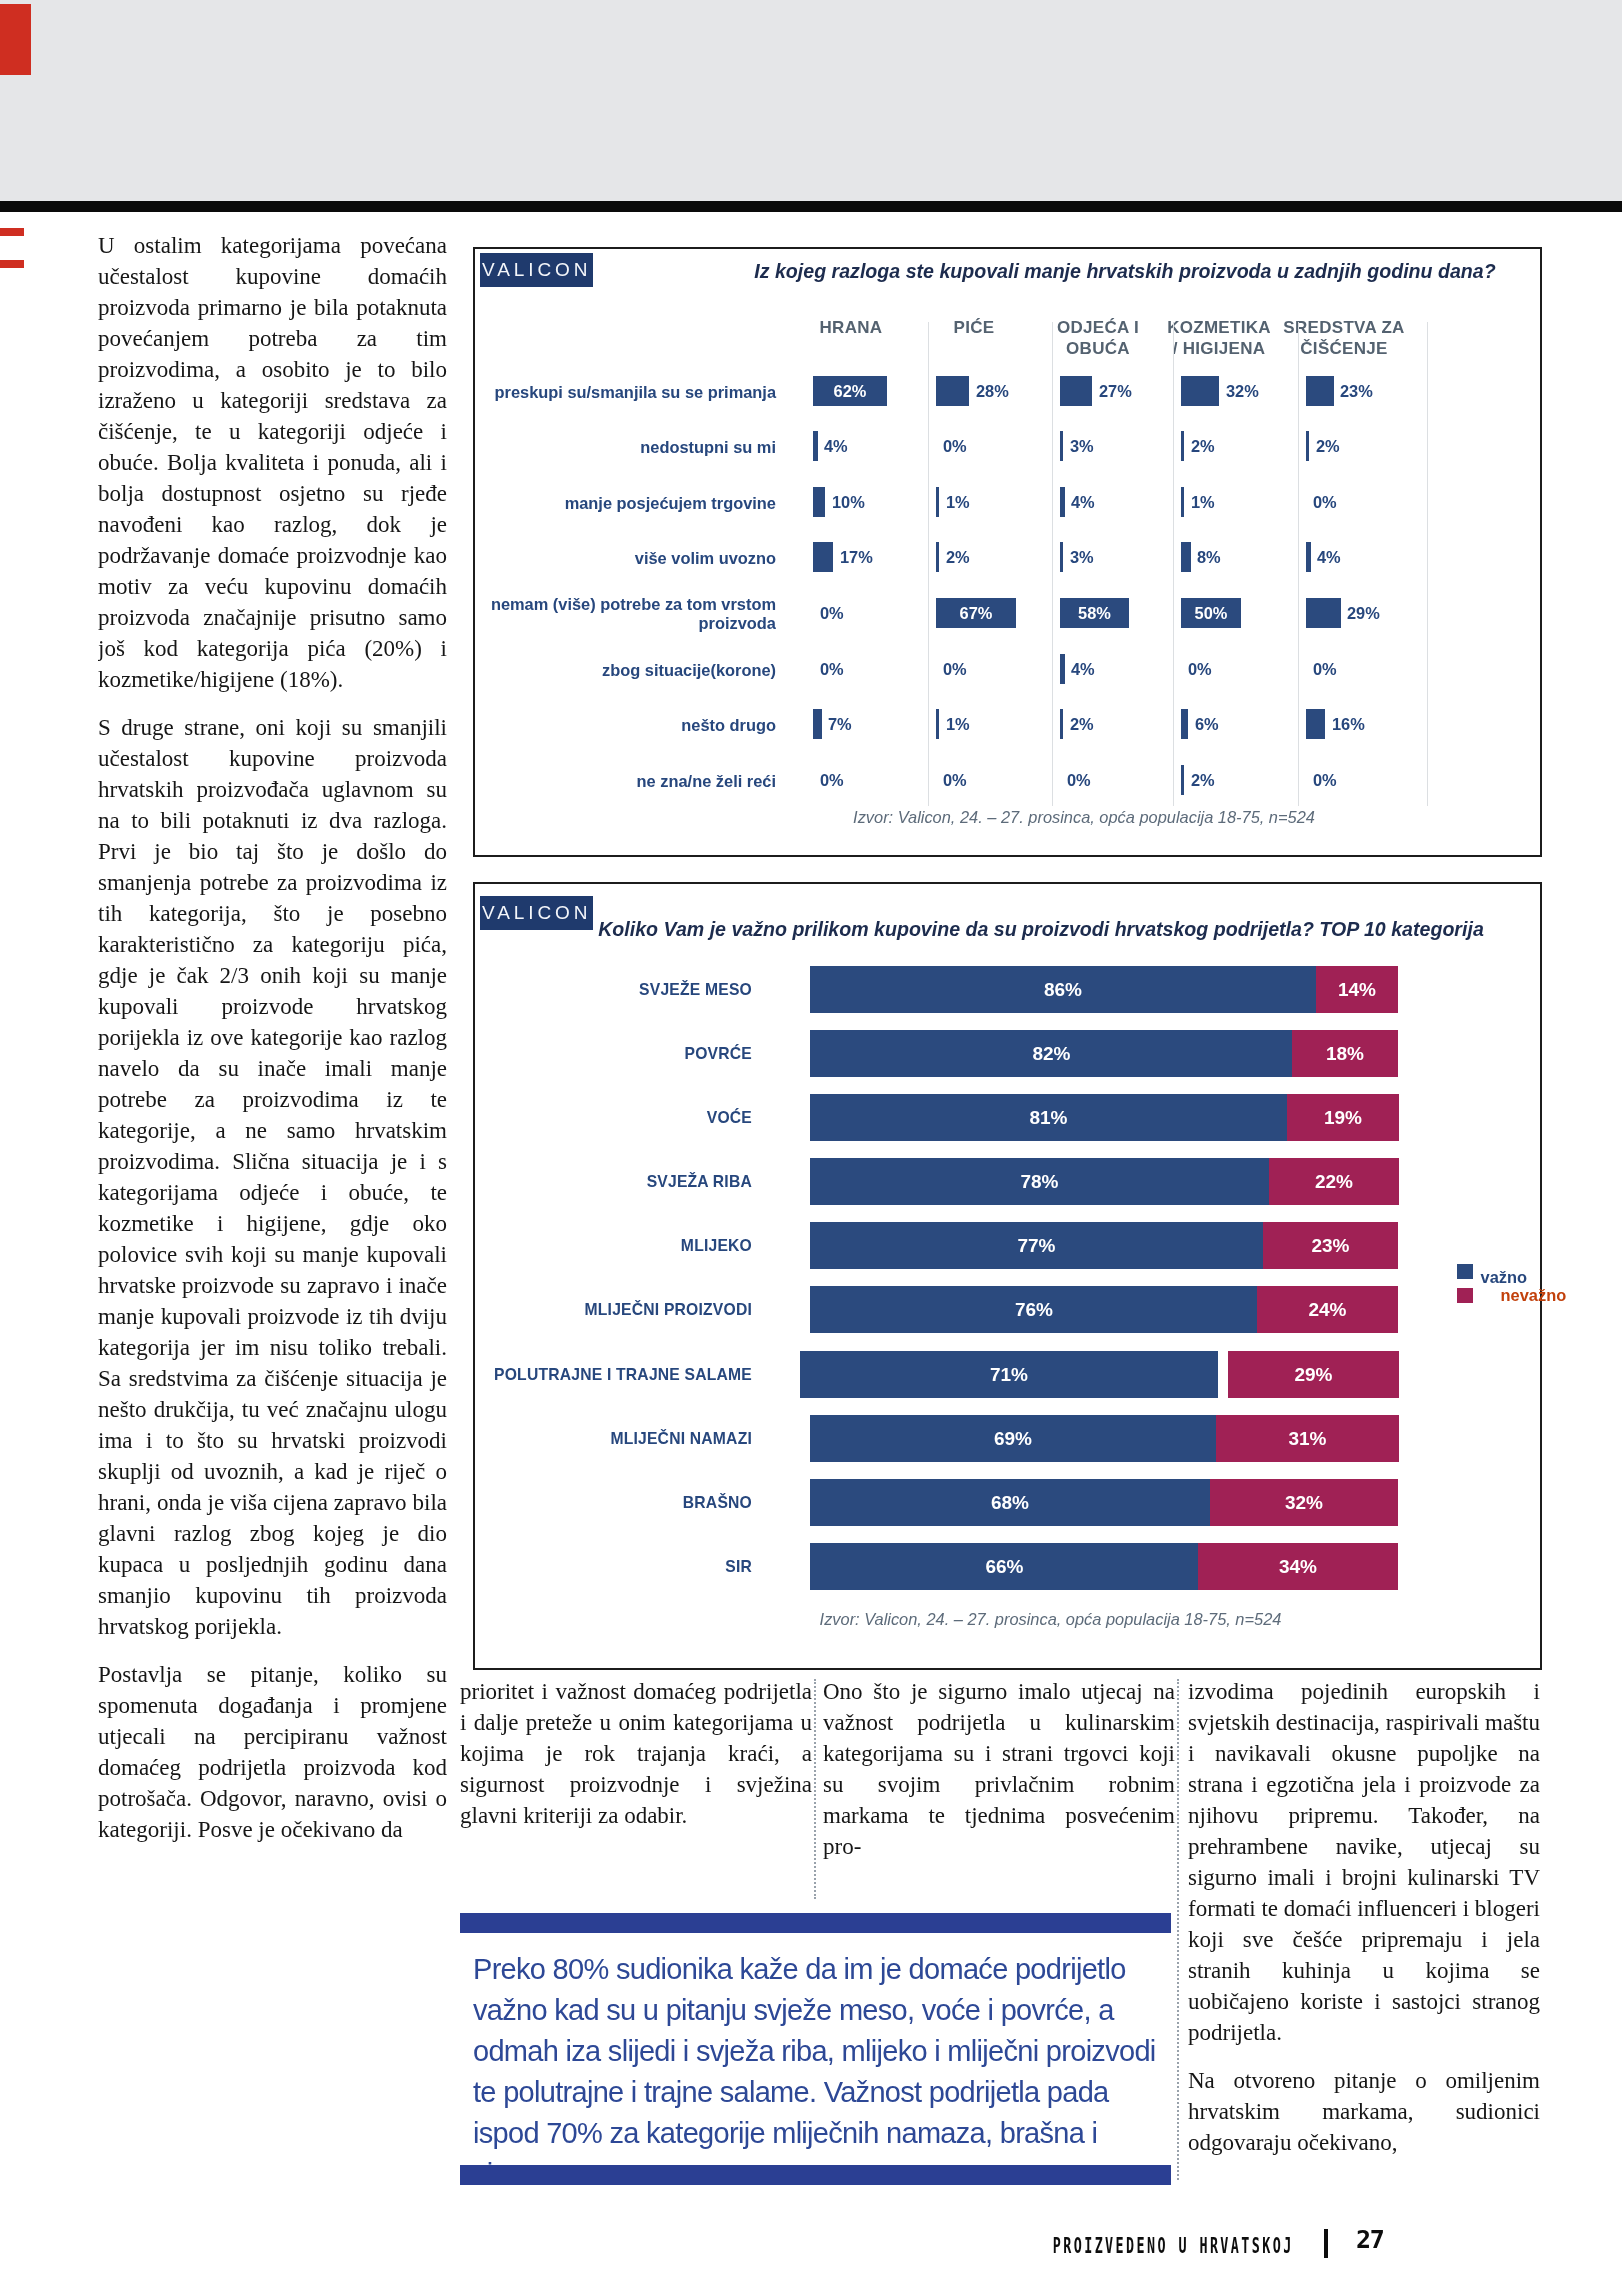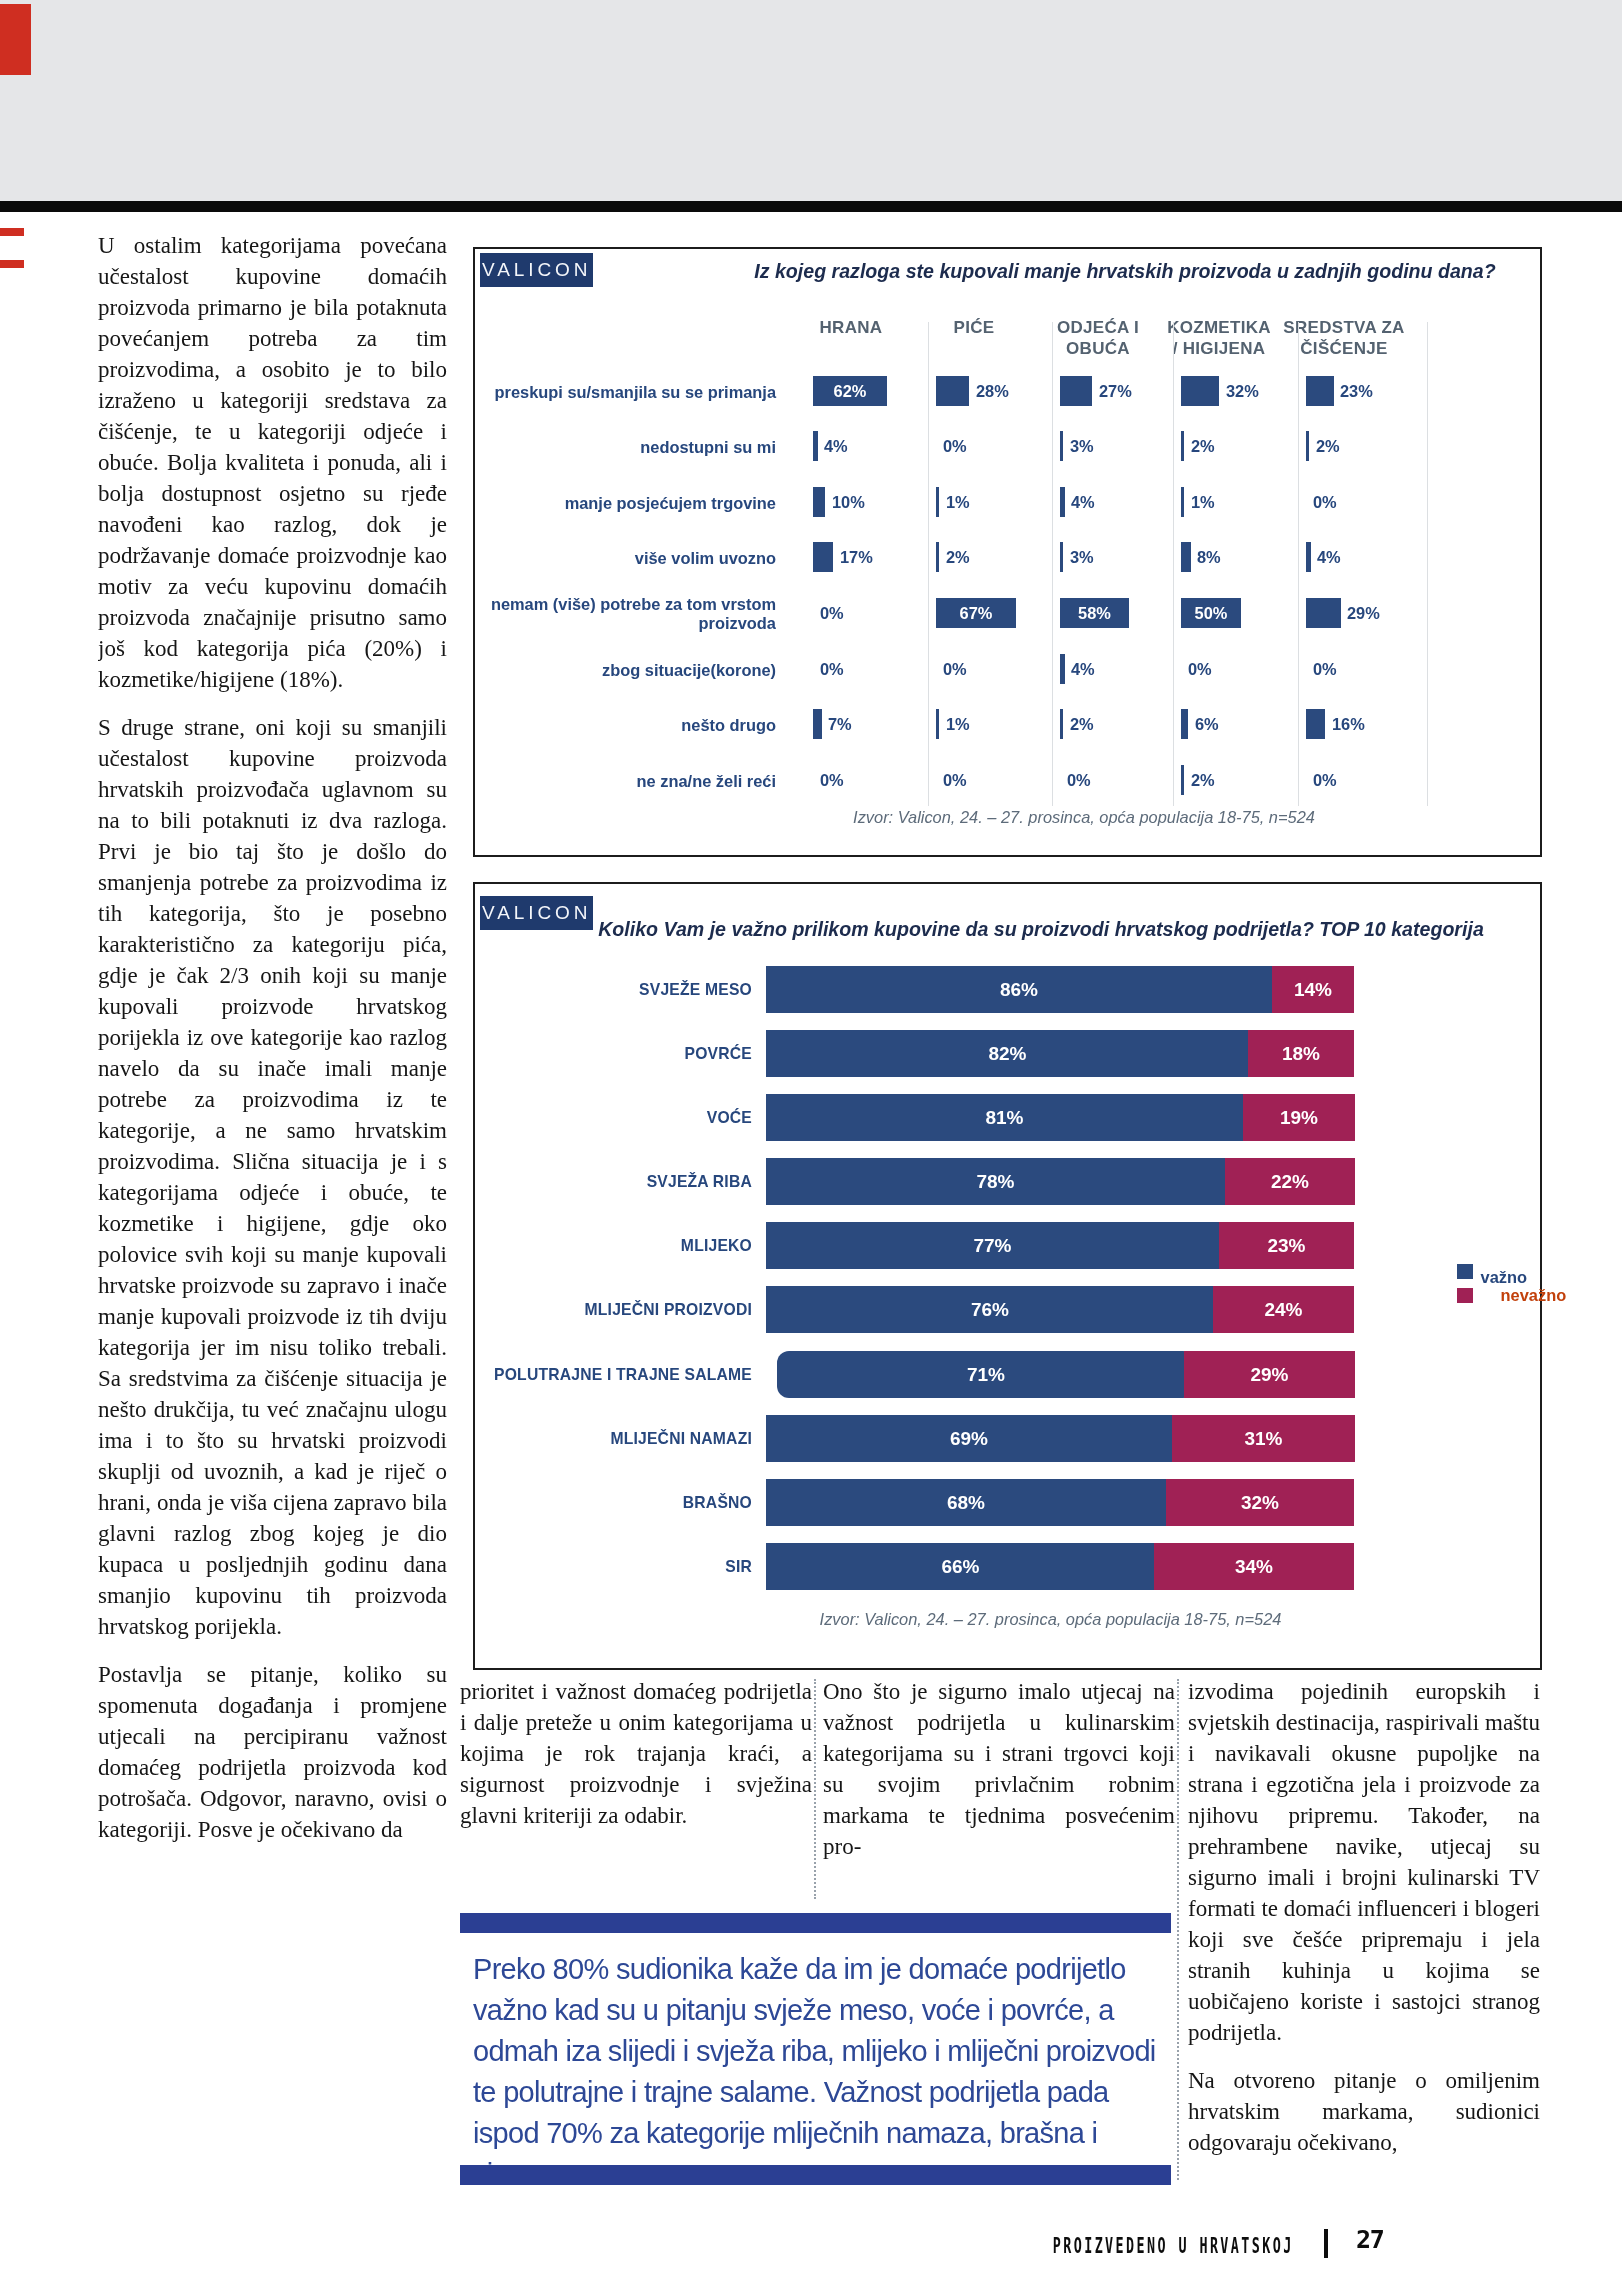--- a/index.html
+++ b/index.html
@@ -35,21 +35,21 @@
   .c1-bar{position:absolute;top:12.4px;height:30px;background:#2b4a7e;display:flex;
           align-items:center;justify-content:center;color:#ffffff;font-weight:bold;font-size:16.4px;}
   .c1-val{position:absolute;top:12.4px;height:30px;display:flex;align-items:center;
           color:#27477d;font-weight:bold;font-size:16.4px;}
   
   .c2-row{position:absolute;left:0;width:1065px;height:47px;}
   .c2-label{position:absolute;left:0;top:0;width:277px;height:47px;display:flex;align-items:center;
             justify-content:flex-end;text-align:right;color:#27477d;font-weight:bold;
             font-size:15.7px;line-height:17.7px;letter-spacing:0.2px;}
   .c2-seg{position:absolute;top:0;height:47px;display:flex;align-items:center;justify-content:center;
-          color:#ffffff;font-weight:bold;font-size:19px;}
+          color:#ffffff;font-weight:bold;font-size:19px;margin-left:44px;}
   .c2-seg.navy{background:#2b4a7e;}
   .c2-seg.crimson{background:#a02155;}
   .legend-entry{position:absolute;display:flex;align-items:center;gap:7.9px;font-weight:bold;font-size:16.4px;}
   .legend-sq{width:15.7px;height:15.7px;display:inline-block;}
   
   .quote-rule{left:460px;width:711px;height:19.6px;background:#2b3f93;}
   .quote-text{left:473px;top:1949px;width:687px;font-family:"Liberation Sans",sans-serif;
               font-size:29px;line-height:41px;letter-spacing:-0.7px;color:#2d4896;}
   
   .footer{left:785px;top:2224px;width:759px;height:42px;}
@@ -218,21 +218,21 @@
         <div class="c2-seg navy" style="left: 291px; width: 453px;">77%</div>
         <div class="c2-seg crimson" style="left: 744px; width: 135px;">23%</div>
       </div>
       <div class="c2-row" style="top: 402px;">
         <div class="c2-label">MLIJEČNI PROIZVODI</div>
         <div class="c2-seg navy" style="left: 291px; width: 448px;">76%</div>
         <div class="c2-seg crimson" style="left: 738px; width: 141px;">24%</div>
       </div>
       <div class="c2-row" style="top: 467px;">
         <div class="c2-label">POLUTRAJNE I TRAJNE SALAME</div>
-        <div class="c2-seg navy" style="left: 302px; width: 418px; border-radius: 12px;">71%</div>
+        <div class="c2-seg navy" style="left: 281px; width: 418px;">71%</div>
         <div class="c2-seg crimson" style="left: 709px; width: 171px;">29%</div>
       </div>
       <div class="c2-row" style="top: 531px;">
         <div class="c2-label">MLIJEČNI NAMAZI</div>
         <div class="c2-seg navy" style="left: 291px; width: 406px;">69%</div>
         <div class="c2-seg crimson" style="left: 697px; width: 183px;">31%</div>
       </div>
       <div class="c2-row" style="top: 595px;">
         <div class="c2-label">BRAŠNO</div>
         <div class="c2-seg navy" style="left: 291px; width: 400px;">68%</div>

